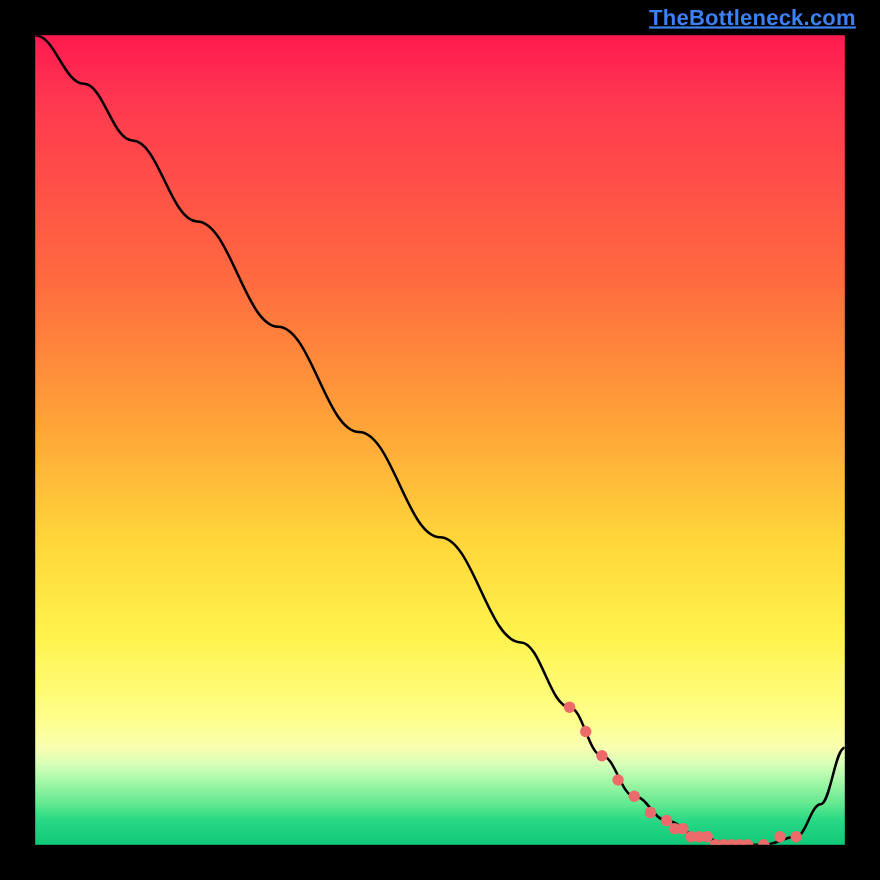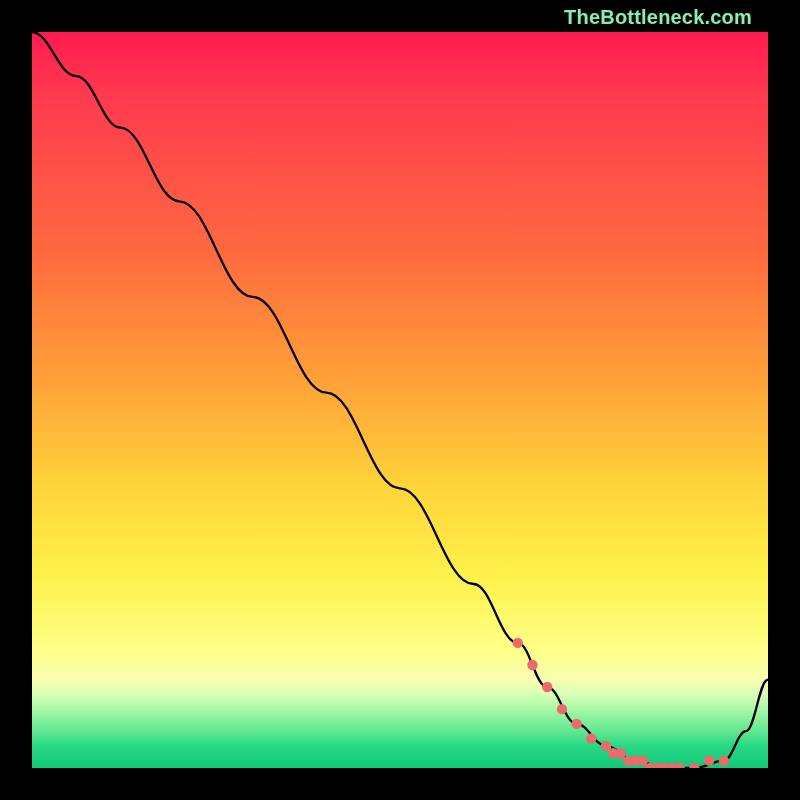--- a/index.html
+++ b/index.html
@@ -37,26 +37,27 @@
       #d8ffb8 90%,
       #a8f8a8 92%,
       #60e890 95%,
       #28d884 97%,
       #10c878 100%
     );
   }
   .watermark {
     position: absolute;
     top: 6px;
-    right: 48px;
-    color: #86efac;
+    right: 22px;
+    color: #3b82f6;
     font-size: 20px;
     font-weight: 600;
     letter-spacing: 0.2px;
     user-select: none;
+    text-decoration: underline;
   }
   svg.curve {
     position: absolute;
     left: 0;
     top: 0;
     width: 736px;
     height: 736px;
   }
 </style>
 </head>

